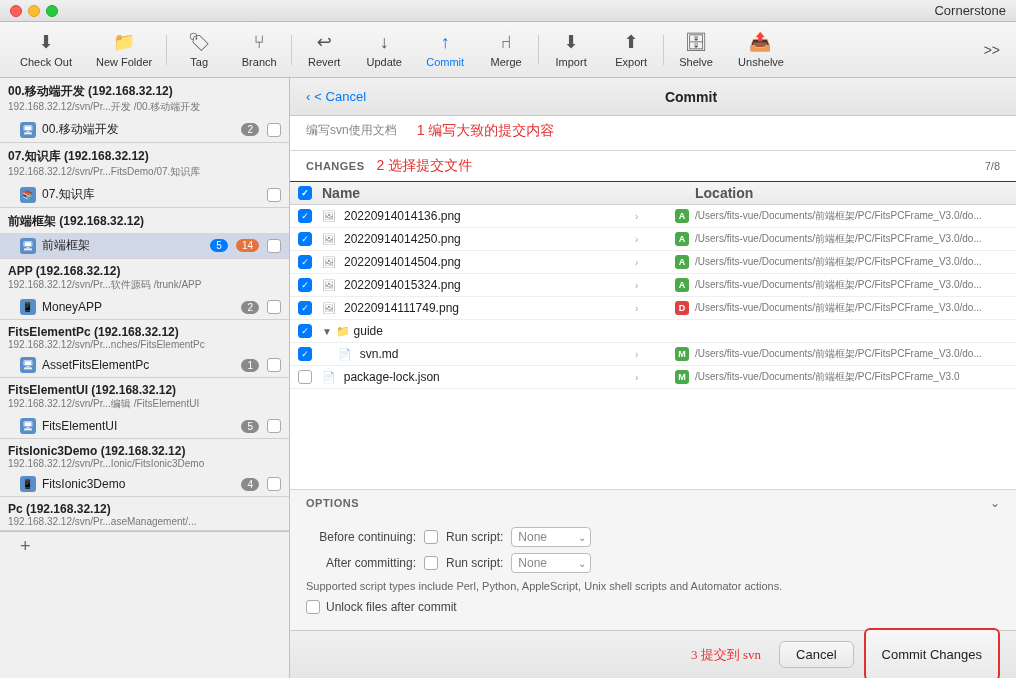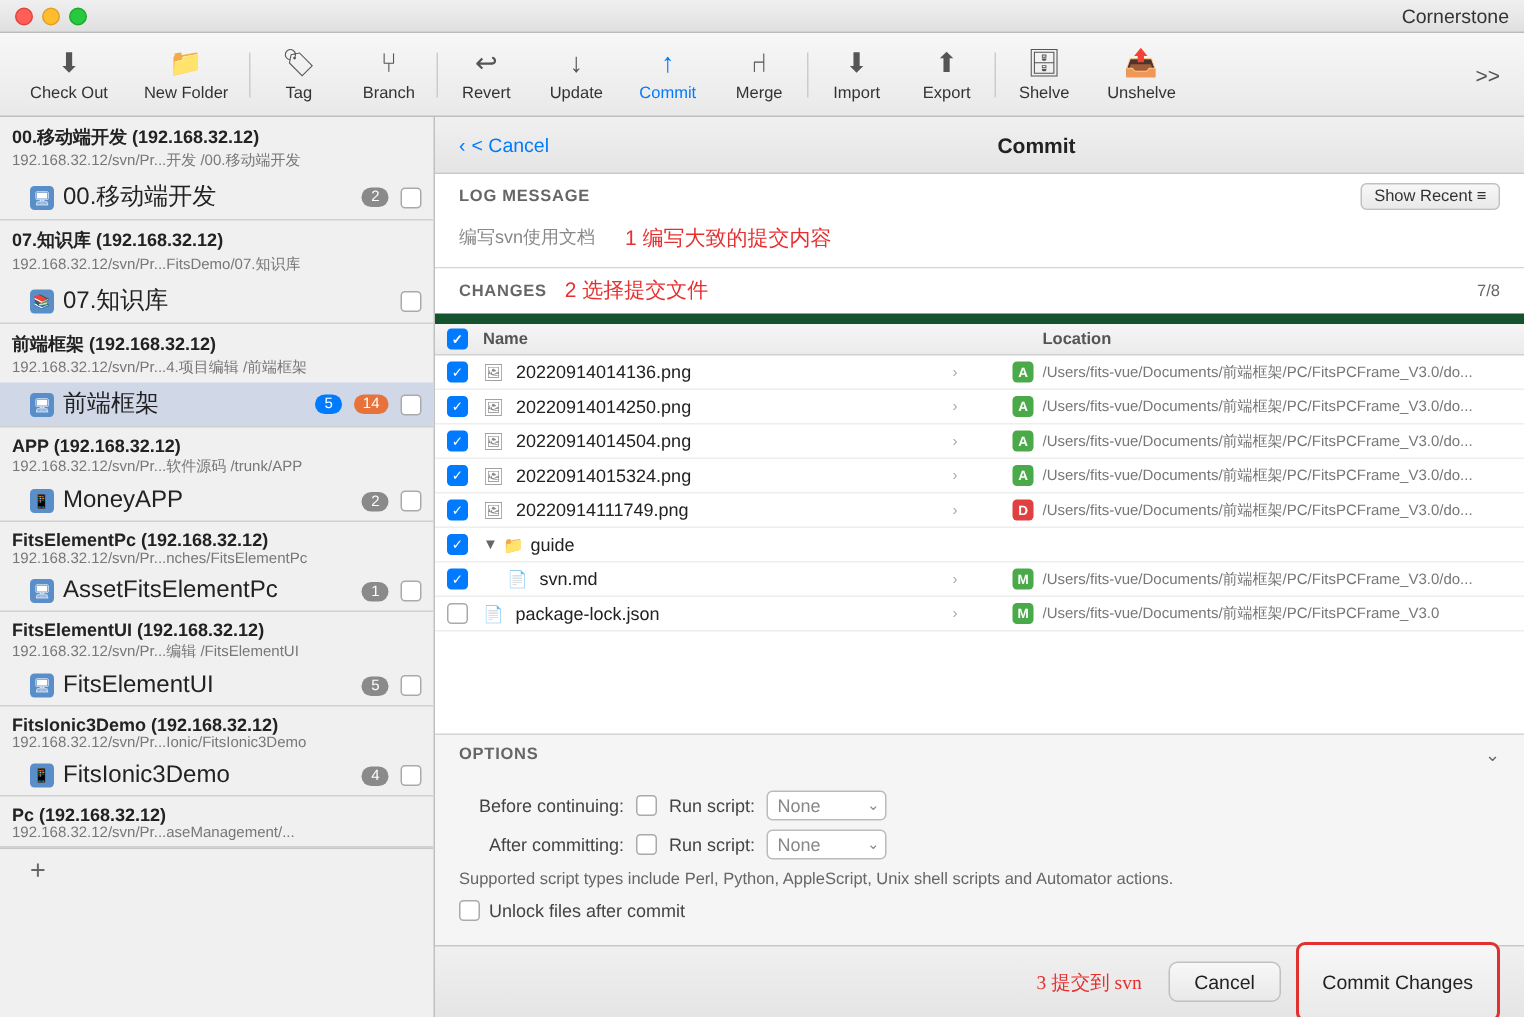--- a/index.html
+++ b/index.html
@@ -135,21 +135,21 @@
       height: 16px;
       background: #5a8ec8;
       border-radius: 3px;
       display: flex;
       align-items: center;
       justify-content: center;
       font-size: 9px;
       color: white;
       flex-shrink: 0;
     }
-    .subitem-label { flex: 1; font-size: 16px; color: #222; }
+    .subitem-label { flex: 1; font-size: 12px; color: #222; }
     .subitem-badge {
       background: #8a8a8a;
       color: white;
       border-radius: 8px;
       padding: 1px 6px;
       font-size: 10px;
       margin-right: 2px;
     }
     .subitem-badge.blue { background: #007aff; }
     .subitem-badge.count { background: #e8733a; }
@@ -260,21 +260,21 @@
       overflow: hidden;
       display: flex;
       flex-direction: column;
       background: white;
     }
     .changes-header {
       padding: 6px 16px;
       display: flex;
       align-items: center;
       justify-content: space-between;
-      border-bottom: 7px solid #14532d;
+      border-bottom: 1px solid #14532d;
       gap: 46px;
     }
     .changes-title-row {
       display: flex;
       align-items: center;
       gap: 12px;
     }
     .changes-annotation {
       font-size: 14px;
       color: #e63030;
@@ -291,21 +291,21 @@
       overflow-y: auto;
     }
     .table-header-row {
       display: grid;
       grid-template-columns: 24px 1fr 20px 20px 20px 1fr;
       background: linear-gradient(to bottom, #f5f5f5, #ebebeb);
       border-bottom: 1px solid #d0d0d0;
       padding: 3px 8px;
       align-items: center;
     }
-    .th { font-size: 11px; color: #555; font-weight: 600; }
+    .th { font-size: 14px; color: #555; font-weight: 600; }
     .table-row {
       display: grid;
       grid-template-columns: 24px 1fr 20px 20px 20px 1fr;
       border-bottom: 1px solid #eeeeee;
       padding: 4px 8px;
       align-items: center;
     }
     .table-checkbox {
       width: 14px;
       height: 14px;
@@ -549,21 +549,20 @@
       <div class="sidebar-subitem">
         <div class="subitem-icon">📚</div>
         <span class="subitem-label">07.知识库</span>
         <div class="subitem-check"></div>
       </div>
     </div>
 
     <div class="sidebar-group">
       <div class="sidebar-repo">
         <div class="sidebar-repo-title">前端框架 (192.168.32.12)</div>
-        <div class="sidebar-repo-subtitle">192.168.32.12/svn/Pr...4.项目编辑 /前端框架</div>
       </div>
       <div class="sidebar-subitem active">
         <div class="subitem-icon">🖥</div>
         <span class="subitem-label">前端框架</span>
         <span class="subitem-badge blue">5</span>
         <span class="subitem-badge count">14</span>
         <div class="subitem-check"></div>
       </div>
     </div>
 
@@ -635,24 +634,20 @@
 
     <div class="panel-header">
       <div class="panel-cancel-btn">
         <span>‹</span>
         <span>&lt; Cancel</span>
       </div>
       <div class="panel-title">Commit</div>
     </div>
 
     <div class="section">
-      <div class="section-header">
-        <span class="section-title">LOG MESSAGE</span>
-        <button class="show-recent-btn">Show Recent  ≡</button>
-      </div>
       <div class="log-message-area">
         <div class="log-row">
           <span class="log-placeholder">编写svn使用文档</span>
           <span class="log-content-text">1 编写大致的提交内容</span>
         </div>
       </div>
     </div>
 
     <div class="changes-section">
       <div class="changes-header">

